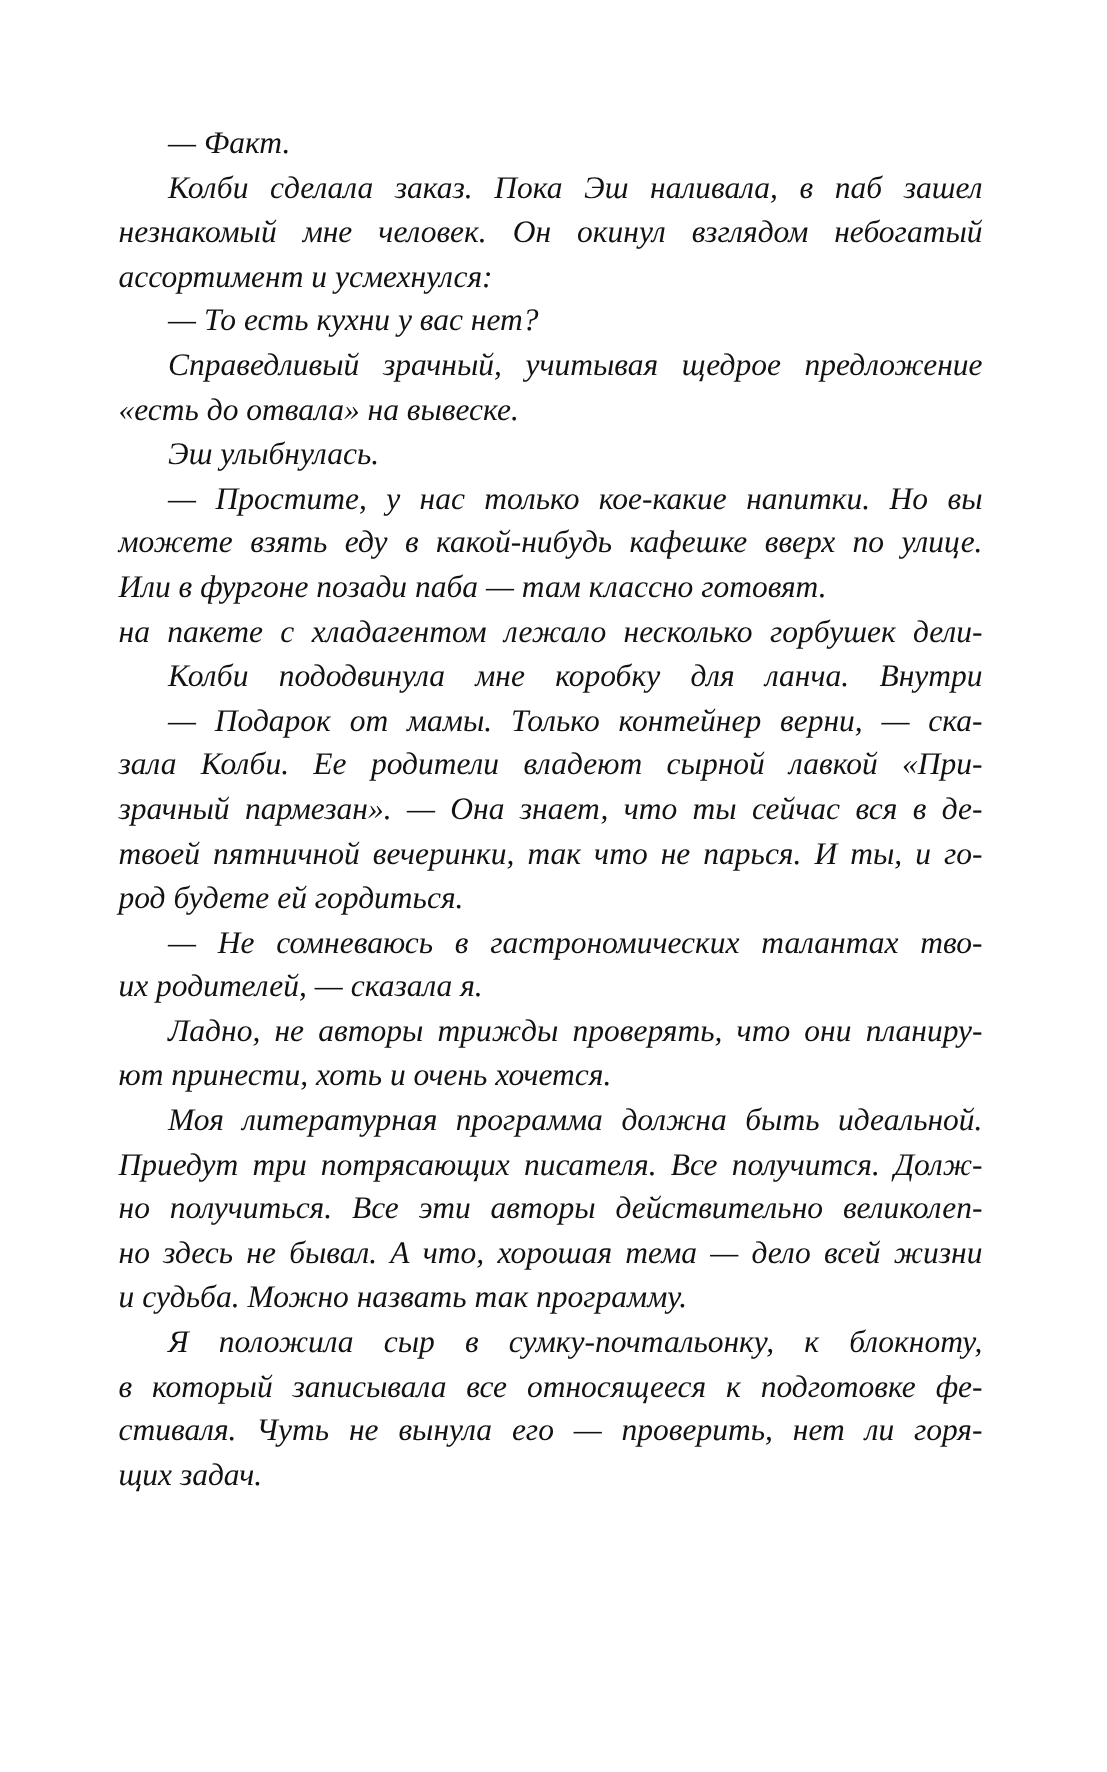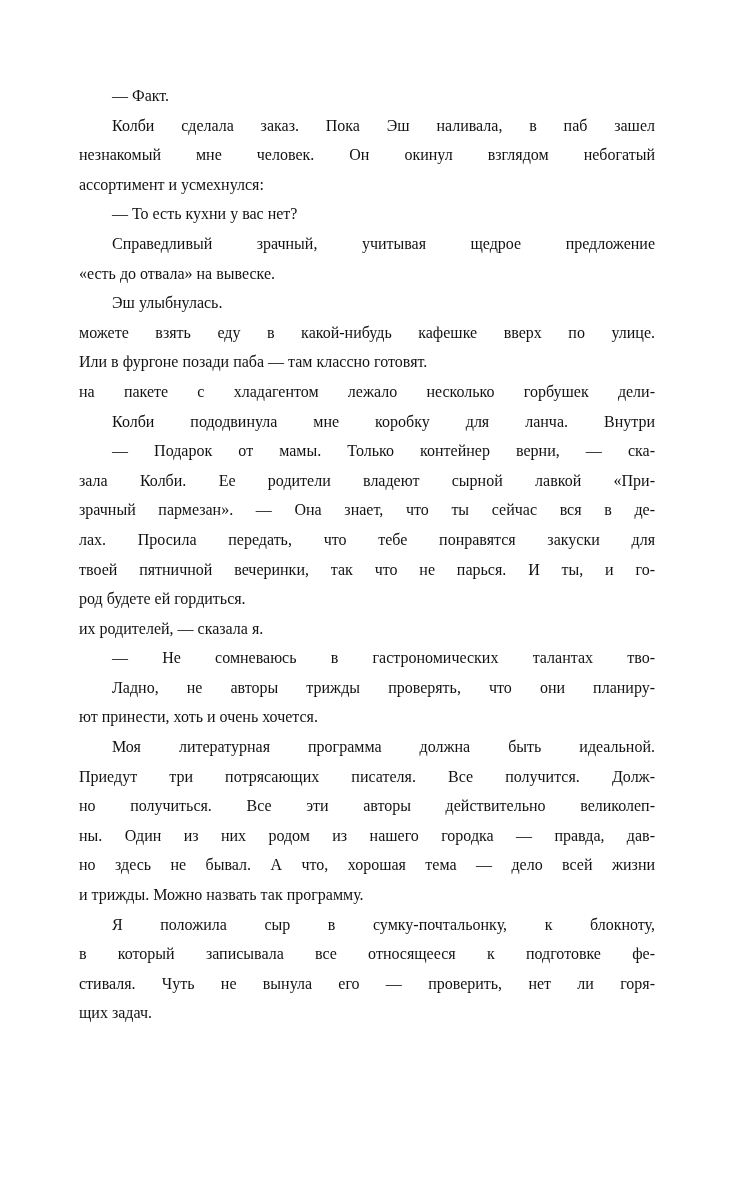--- a/index.html
+++ b/index.html
@@ -20,25 +20,26 @@
     position: absolute;
     top: 81px;
     left: 79px;
     width: 576px;
   }
   .paragraph {
     margin: 0;
     padding: 0;
   }
   .line {
-    font-size: 16px;
+    font-size: 21px;
     line-height: 29.6px;
     white-space: normal;
     text-align: justify;
     text-align-last: justify;
+    font-style: italic;
     -moz-text-align-last: justify;
   }
   .line.first {
     text-indent: 33px;
   }
   .line.last {
     text-align: left;
     text-align-last: left;
     -moz-text-align-last: left;
   }
@@ -60,50 +61,49 @@
         <div class="line first last">— То есть кухни у вас нет?</div>
       </div>
       <div class="paragraph">
         <div class="line first">Справедливый зрачный, учитывая щедрое предложение</div>
         <div class="line last">«есть до отвала» на вывеске.</div>
       </div>
       <div class="paragraph">
         <div class="line first last">Эш улыбнулась.</div>
       </div>
       <div class="paragraph">
+        <div class="line first">— Простите, у нас только кое-какие напитки. Но вы</div>
         <div class="line">можете взять еду в какой-нибудь кафешке вверх по улице.</div>
         <div class="line last">Или в фургоне позади паба — там классно готовят.</div>
       </div>
       <div class="paragraph">
         <div class="line">на пакете с хладагентом лежало несколько горбушек дели-</div>
         <div class="line first">Колби пододвинула мне коробку для ланча. Внутри</div>
       </div>
       <div class="paragraph">
         <div class="line first">— Подарок от мамы. Только контейнер верни, — ска-</div>
         <div class="line">зала Колби. Ее родители владеют сырной лавкой «При-</div>
         <div class="line">зрачный пармезан». — Она знает, что ты сейчас вся в де-</div>
-        <div class="line">лах. Просила передать, что тебе понравятся закуски для</div>
         <div class="line">твоей пятничной вечеринки, так что не парься. И ты, и го-</div>
         <div class="line last">род будете ей гордиться.</div>
       </div>
       <div class="paragraph">
+        <div class="line first">— Не сомневаюсь в гастрономических талантах тво-</div>
         <div class="line last">их родителей, — сказала я.</div>
-        <div class="line first">— Не сомневаюсь в гастрономических талантах тво-</div>
       </div>
       <div class="paragraph">
         <div class="line first">Ладно, не авторы трижды проверять, что они планиру-</div>
         <div class="line last">ют принести, хоть и очень хочется.</div>
       </div>
       <div class="paragraph">
         <div class="line first">Моя литературная программа должна быть идеальной.</div>
         <div class="line">Приедут три потрясающих писателя. Все получится. Долж-</div>
         <div class="line">но получиться. Все эти авторы действительно великолеп-</div>
-        <div class="line">ны. Один из них родом из нашего городка — правда, дав-</div>
         <div class="line">но здесь не бывал. А что, хорошая тема — дело всей жизни</div>
-        <div class="line last">и трижды. Можно назвать так программу.</div>
+        <div class="line last">и судьба. Можно назвать так программу.</div>
       </div>
       <div class="paragraph">
         <div class="line first">Я положила сыр в сумку-почтальонку, к блокноту,</div>
         <div class="line">в который записывала все относящееся к подготовке фе-</div>
         <div class="line">стиваля. Чуть не вынула его — проверить, нет ли горя-</div>
         <div class="line last">щих задач.</div>
       </div>
     </div>
 </div>
 

